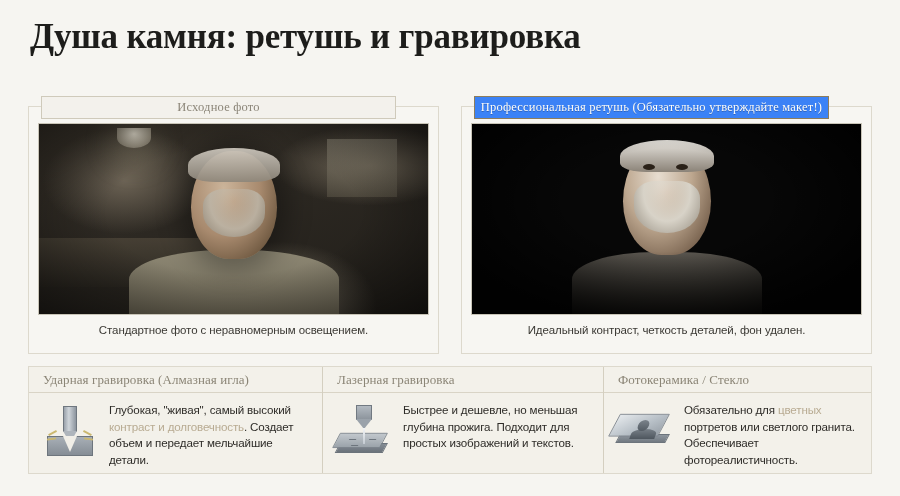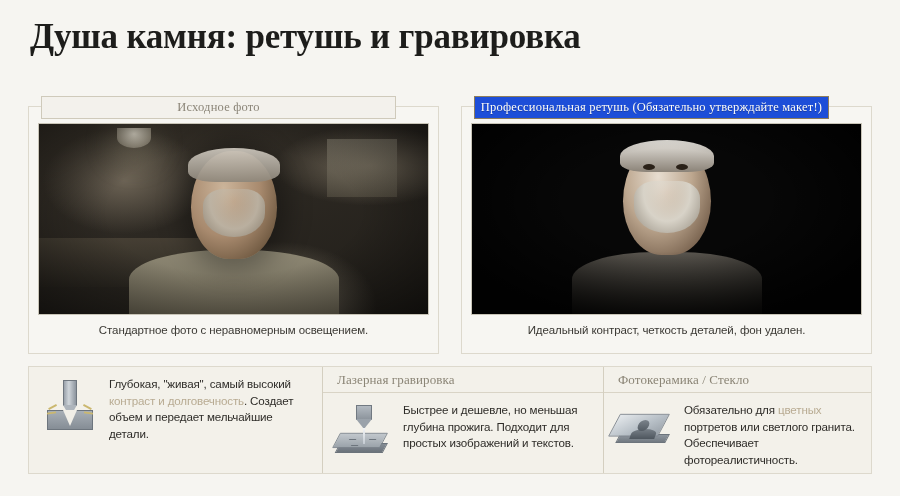--- a/index.html
+++ b/index.html
@@ -82,21 +82,21 @@
     letter-spacing: 0.2px;
     white-space: nowrap;
     overflow: hidden;
   }
   .ribbon-plain {
     background: #f3f1ec;
     border: 1px solid #cfcabb;
     color: #8c8679;
   }
   .ribbon-accent {
-    background: #1d4ed8;
+    background: #3b82f6;
     border: 1px solid #8d7d5c;
     color: #fdfcf8;
     text-shadow: 0 1px 0 rgba(0,0,0,.25);
   }
   .photo-frame {
     width: 100%;
     height: 192px;
     box-sizing: border-box;
     border: 1px solid #c8c4b7;
     position: relative;
@@ -441,20 +441,21 @@
           <div class="pb-vig"></div>
         </div>
       </div>
       <div class="card-caption">Идеальный контраст, четкость деталей, фон удален.</div>
     </div>
   </div>
 
   <div class="methods">
 
     <div class="method m1">
+      <div class="method-head">Ударная гравировка (Алмазная игла)</div>
       <div class="method-body">
         <div class="icon-box">
           <div class="ico-needle-shaft"></div>
           <div class="ico-needle-tip"></div>
           <div class="ico-block1"></div>
           <div class="ico-notch"></div>
           <div class="spark sp1"></div>
           <div class="spark sp2"></div>
           <div class="spark sp3"></div>
           <div class="spark sp4"></div>

